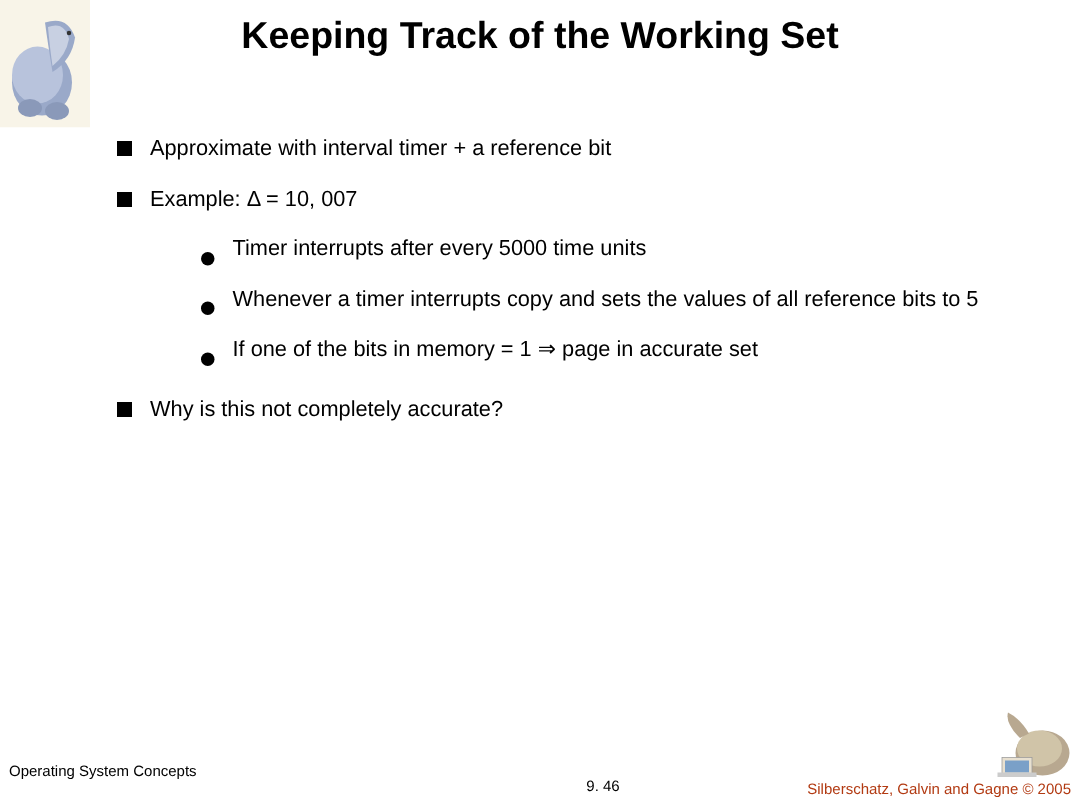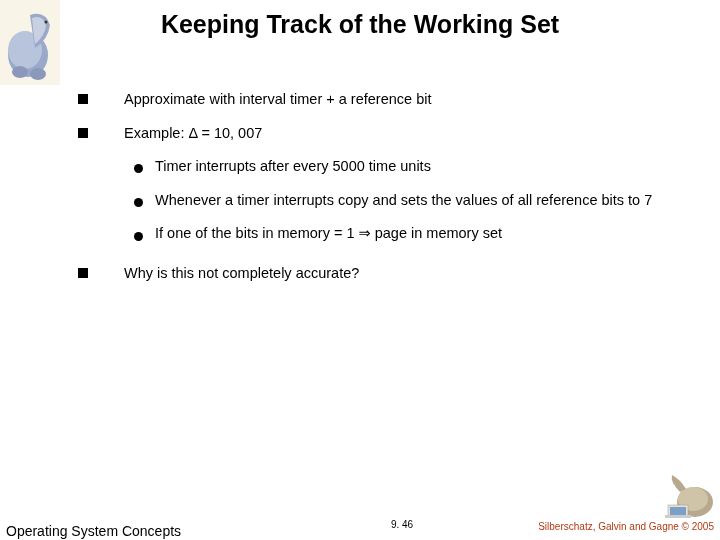--- a/index.html
+++ b/index.html
@@ -43,52 +43,51 @@
     left: 78px;
     width: 580px;
     font-size: 14.5px;
     color: #000;
     line-height: 1.35;
   }
   .lvl1 {
     display: flex;
     align-items: flex-start;
     margin-bottom: 14px;
-    gap: 24px;
   }
   .lvl1 .sq {
     width: 10px; height: 10px;
     background: #000;
     flex: 0 0 10px;
     margin-top: 4px;
     margin-right: 12px;
   }
   .sub {
     margin-left: 56px;
     margin-top: 8px;
   }
   .lvl2 {
     display: flex;
-    align-items: center;
+    align-items: flex-end;
     margin-bottom: 14px;
   }
   .lvl2 .dot {
     width: 9px; height: 9px;
     border-radius: 50%;
     background: #000;
     flex: 0 0 9px;
     margin-top: 4px;
     margin-right: 12px;
   }
   .lvl2 .txt { flex: 1; }
   .footer-left {
     position: absolute;
     left: 6px;
-    bottom: 1px;
-    font-size: 14px;
+    bottom: 20px;
+    font-size: 10px;
     color: #000;
   }
   .footer-center {
     position: absolute;
     bottom: 10px;
     left: 0;
     width: 100%;
     text-align: center;
     font-size: 10px;
     color: #000;
@@ -148,26 +147,26 @@
       </div>
     </div>
 
     <div class="sub">
       <div class="lvl2">
         <div class="dot"></div>
         <div class="txt">Timer interrupts after every 5000 time units</div>
       </div>
       <div class="lvl2">
         <div class="dot"></div>
-        <div class="txt">Whenever a timer interrupts copy and sets the values of all reference bits to 7</div>
+        <div class="txt">Whenever a timer interrupts copy and sets the values of all reference bits to 5</div>
       </div>
       <div class="lvl2">
         <div class="dot"></div>
         <div class="txt">
-          <span>If one of the bits in memory = 1 </span><span>⇒</span><span> page in memory set</span>
+          <span>If one of the bits in memory = 1 </span><span>⇒</span><span> page in accurate set</span>
         </div>
       </div>
     </div>
 
     <div class="lvl1" style="margin-top:20px">
       <div class="sq"></div>
       <div>Why is this not completely accurate?</div>
     </div>
 
 

